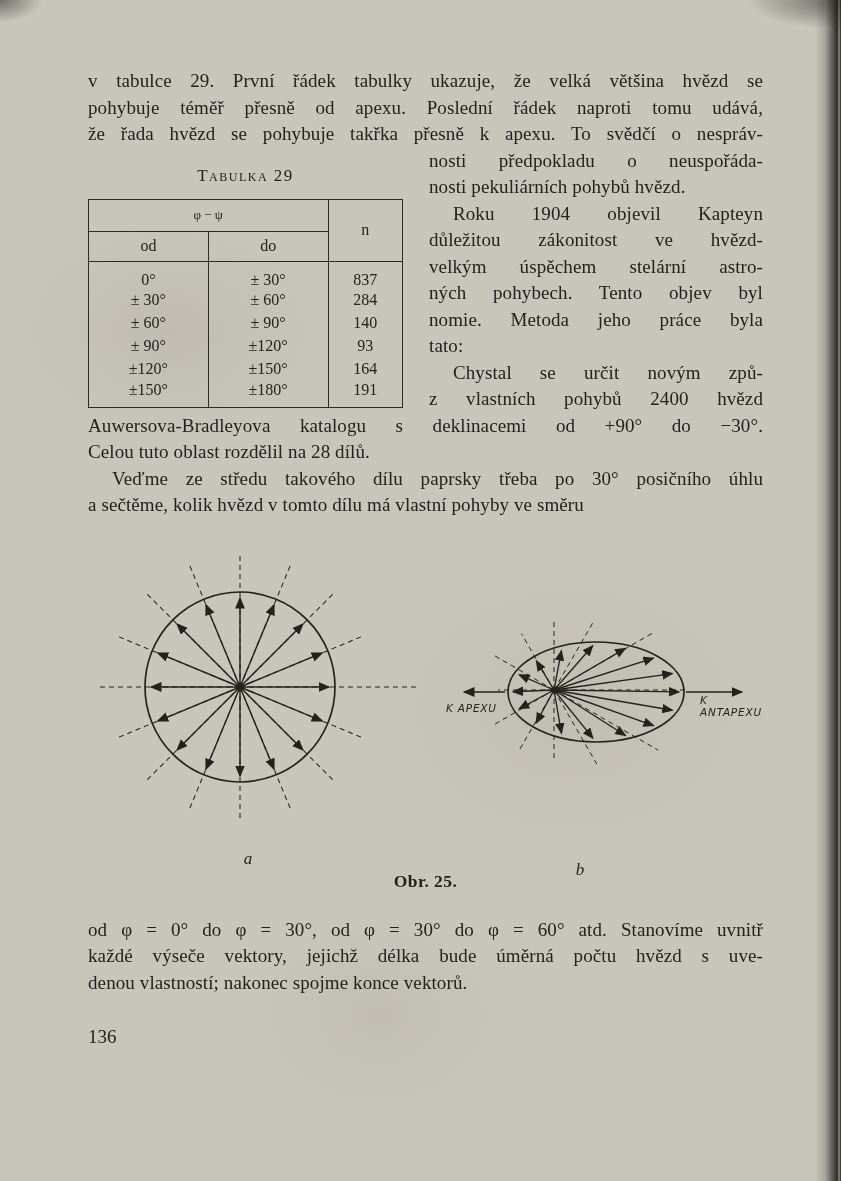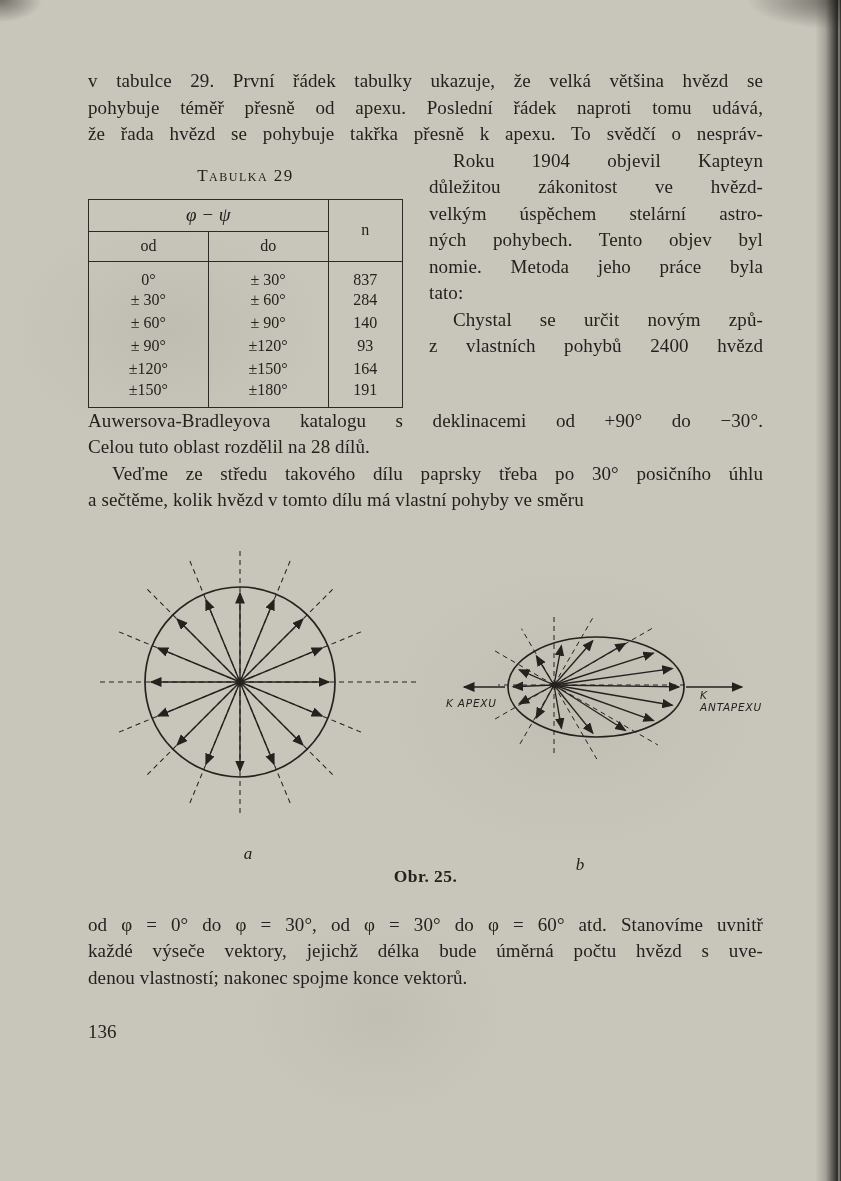--- a/index.html
+++ b/index.html
@@ -29,21 +29,21 @@
   .lines.indent > div:first-child { text-indent:24px; }
 
   .midrow { display:flex; }
   .table-block { flex:0 0 315px; width:315px; margin-right:26px; }
   .right-col { flex:1; }
 
   .table-caption { text-align:center; font-variant:small-caps; letter-spacing:1.5px;
     font-size:17px; margin-top:18px; margin-bottom:13px; }
   table.t29 { border-collapse:collapse; width:100%; border:1.5px solid #2c2a27; }
   .t29 th, .t29 td { font-weight:normal; text-align:center; font-size:16px; padding:0; color:#24221f; }
-  .t29 .gh { font-style:italic; font-size:19px; height:32px;
+  .t29 .gh { font-size:13px; height:32px;
     border-right:1.5px solid #2c2a27; border-bottom:1.5px solid #2c2a27;margin-left:24px; }
   .t29 tr.sub th { height:30px; border-bottom:1.5px solid #2c2a27; }
   .t29 tr.sub th.od { border-right:1.5px solid #2c2a27;margin-top:40px; }
   .t29 tr.sub th.do { border-right:1.5px solid #2c2a27; }
   .t29 .nh { border-bottom:1.5px solid #2c2a27; }
   .t29 tbody td { height:23px; }
   .t29 tbody td:first-child, .t29 tbody td:nth-child(2) { border-right:1.5px solid #2c2a27; }
   .t29 tbody tr:first-child td { padding-top:9px; }
   .t29 tbody tr:last-child td { padding-bottom:8px; }
 
@@ -116,20 +116,24 @@
           </tr>
           <tr>
             <td>±150°</td>
             <td>±180°</td>
             <td>191</td>
           </tr>
         </tbody>
       </table>
     </div>
     <div class="right-col">
+      <div class="bodytext lines">
+          <div>nosti předpokladu o neuspořáda-</div>
+          <div>nosti pekuliárních pohybů hvězd.</div>
+        </div>
       <div class="bodytext lines indent">
           <div>Roku 1904 objevil Kapteyn</div>
           <div>důležitou zákonitost ve hvězd-</div>
           <div>velkým úspěchem stelární astro-</div>
           <div>ných pohybech. Tento objev byl</div>
           <div>nomie. Metoda jeho práce byla</div>
           <div>tato:</div>
         </div>
       <div class="bodytext lines indent flast">
           <div>Chystal se určit novým způ-</div>

